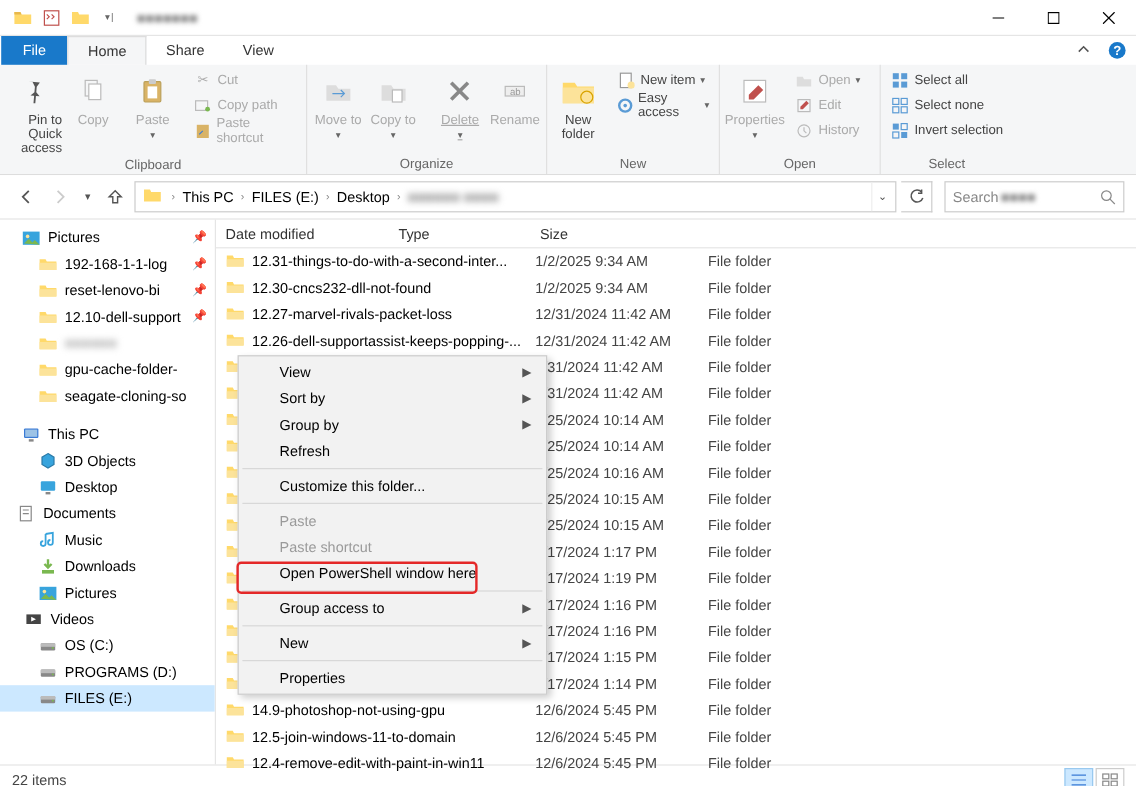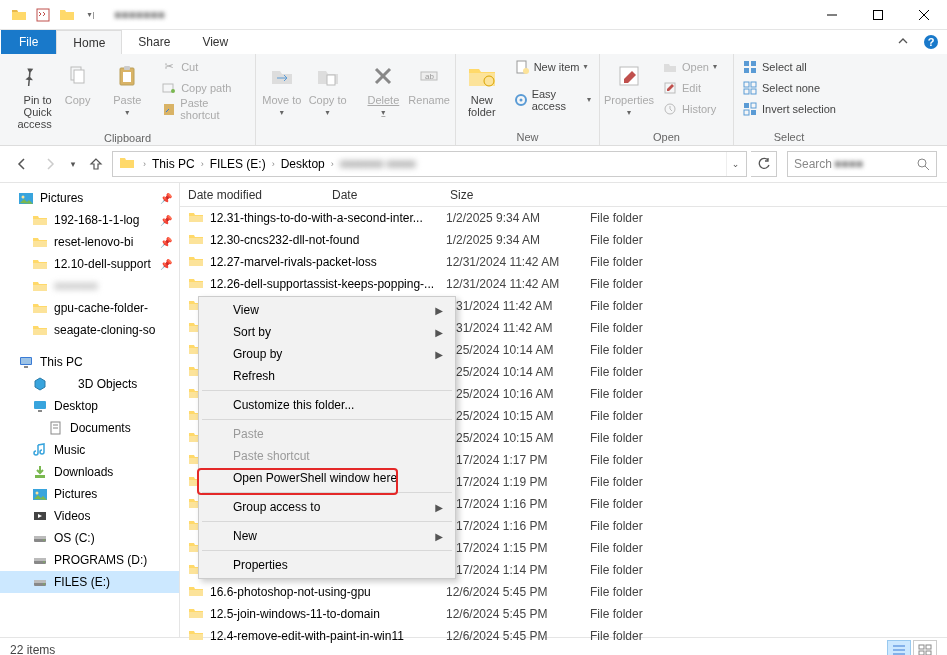--- a/index.html
+++ b/index.html
@@ -251,35 +251,36 @@
       <div class="rbtn-large disabled">
         <div class="ico">
           <svg width="24" height="24">
               <rect x="4" y="8" width="16" height="8" fill="#eee" stroke="#bbb"></rect>
               <text x="8" y="15" font-size="8" fill="#999">ab</text>
             </svg>
         </div>
         <span>Rename</span>
       </div>
     </div>
+    <div class="label">Organize</div>
   </div>
 
   <div class="ribbon-group" style="width:144px;">
     <div class="buttons">
       <div class="rbtn-large">
         <div class="ico">
           <svg width="30" height="26">
               <path fill="#ffd96a" d="M2 6h10l2 3h14v14H2z"></path>
               <path fill="#fce39a" d="M2 10h26v13H2z"></path>
               <circle cx="22" cy="18" r="5" fill="#fce39a" stroke="#d9a300"></circle>
             </svg>
         </div>
         <span style="text-align:center;line-height:1.1;">New folder</span>
       </div>
-      <div class="rbtn-stack" style="margin-left:4px;gap:12px;">
+      <div class="rbtn-stack" style="margin-left:4px;">
         <div class="rbtn-small">
           <span class="ico-s">
             <svg width="14" height="14">
                 <rect x="2" y="1" width="9" height="12" fill="#fff" stroke="#999"></rect>
                 <circle cx="11" cy="11" r="3" fill="#fce39a"></circle>
               </svg>
           </span>
           <span>New item</span>
           <span class="drop-caret">▾</span>
         </div>
@@ -497,30 +498,30 @@
             <rect x="2" y="3" width="12" height="8" fill="#3a7bd5" rx="1"></rect>
             <rect x="3" y="4" width="10" height="6" fill="#9dc3e6"></rect>
             <rect x="6" y="12" width="4" height="2" fill="#888"></rect>
           </svg></span>
         <span style="overflow:hidden;text-overflow:clip;">This PC</span>
       </div>
       <div class="side-item" style="padding-left: 32px;">
         <span class="ico-s"><svg width="16" height="16">
             <path d="M8 2l5 3v6l-5 3-5-3V5z" fill="#38a4dd" stroke="#2a7aa8"></path>
           </svg></span>
-        <span style="overflow:hidden;text-overflow:clip;margin-left:24px;">3D Objects</span>
+        <span style="overflow:hidden;text-overflow:clip;">3D Objects</span>
       </div>
       <div class="side-item" style="padding-left: 32px;">
         <span class="ico-s"><svg width="16" height="16">
             <rect x="2" y="3" width="12" height="8" fill="#38a4dd" rx="1"></rect>
             <rect x="6" y="12" width="4" height="2" fill="#888"></rect>
           </svg></span>
         <span style="overflow:hidden;text-overflow:clip;">Desktop</span>
       </div>
-      <div class="side-item" style="padding-left: 48px;">
+      <div class="side-item" style="padding-left: 14px;">
         <span class="ico-s"><svg width="16" height="16">
             <rect x="3" y="2" width="9" height="12" fill="#fff" stroke="#888"></rect>
             <line x1="5" y1="5" x2="10" y2="5" stroke="#888"></line>
             <line x1="5" y1="8" x2="10" y2="8" stroke="#888"></line>
           </svg></span>
         <span style="overflow:hidden;text-overflow:clip;">Documents</span>
       </div>
       <div class="side-item" style="padding-left: 32px;">
         <span class="ico-s"><svg width="16" height="16">
             <path d="M6 3v8a2 2 0 1 1-2-2" fill="none" stroke="#38a4dd" stroke-width="1.5"></path>
@@ -536,21 +537,21 @@
         <span style="overflow:hidden;text-overflow:clip;">Downloads</span>
       </div>
       <div class="side-item" style="padding-left: 32px;">
         <span class="ico-s"><svg width="16" height="16">
             <rect x="1" y="3" width="14" height="11" fill="#38a4dd"></rect>
             <circle cx="5" cy="7" r="1.5" fill="#fce39a"></circle>
             <path d="M2 13l4-4 3 3 2-2 4 4z" fill="#7ab850"></path>
           </svg></span>
         <span style="overflow:hidden;text-overflow:clip;">Pictures</span>
       </div>
-      <div class="side-item" style="padding-left: 32px;">
+      <div class="side-item" style="padding-left: 20px;">
         <span class="ico-s"><svg width="16" height="16">
             <rect x="2" y="4" width="12" height="8" fill="#444"></rect>
             <path d="M6 6l4 2-4 2z" fill="#fff"></path>
           </svg></span>
         <span style="overflow:hidden;text-overflow:clip;">Videos</span>
       </div>
       <div class="side-item" style="padding-left: 32px;">
         <span class="ico-s"><svg width="16" height="16">
             <rect x="2" y="6" width="12" height="6" fill="#888" rx="1"></rect>
             <rect x="2" y="6" width="12" height="3" fill="#bbb"></rect>
@@ -572,21 +573,21 @@
             <rect x="2" y="6" width="12" height="3" fill="#bbb"></rect>
             <circle cx="12" cy="10" r="0.8" fill="#7ab850"></circle>
           </svg></span>
         <span style="overflow:hidden;text-overflow:clip;">FILES (E:)</span>
       </div>
     </div>
 
   <div class="filepane">
     <div class="columns">
       <div class="col date">Date modified</div>
-      <div class="col type">Date</div>
+      <div class="col type">Type</div>
       <div class="col size">Size</div>
     </div>
     <div class="filelist" id="filelist">
         <div class="filerow">
           <div class="fname">
             <span><svg class="folder-svg" viewBox="0 0 16 16">
                 <path fill="#ffd96a" d="M1 4h5l1 2h8v7H1z"></path>
                 <path fill="#fce39a" d="M1 7h14v6H1z"></path>
               </svg></span>
             <span style="overflow:hidden;text-overflow:ellipsis;">12.31-things-to-do-with-a-second-inter...</span>
@@ -786,21 +787,21 @@
           <div class="fdate">2/17/2024 1:14 PM</div>
           <div class="ftype">File folder</div>
           <div class="fsize"></div>
         </div>
         <div class="filerow">
           <div class="fname">
             <span><svg class="folder-svg" viewBox="0 0 16 16">
                 <path fill="#ffd96a" d="M1 4h5l1 2h8v7H1z"></path>
                 <path fill="#fce39a" d="M1 7h14v6H1z"></path>
               </svg></span>
-            <span style="overflow:hidden;text-overflow:ellipsis;">16.6-photoshop-not-using-gpu</span>
+            <span style="overflow:hidden;text-overflow:ellipsis;">14.9-photoshop-not-using-gpu</span>
           </div>
           <div class="fdate">12/6/2024 5:45 PM</div>
           <div class="ftype">File folder</div>
           <div class="fsize"></div>
         </div>
         <div class="filerow">
           <div class="fname">
             <span><svg class="folder-svg" viewBox="0 0 16 16">
                 <path fill="#ffd96a" d="M1 4h5l1 2h8v7H1z"></path>
                 <path fill="#fce39a" d="M1 7h14v6H1z"></path>

